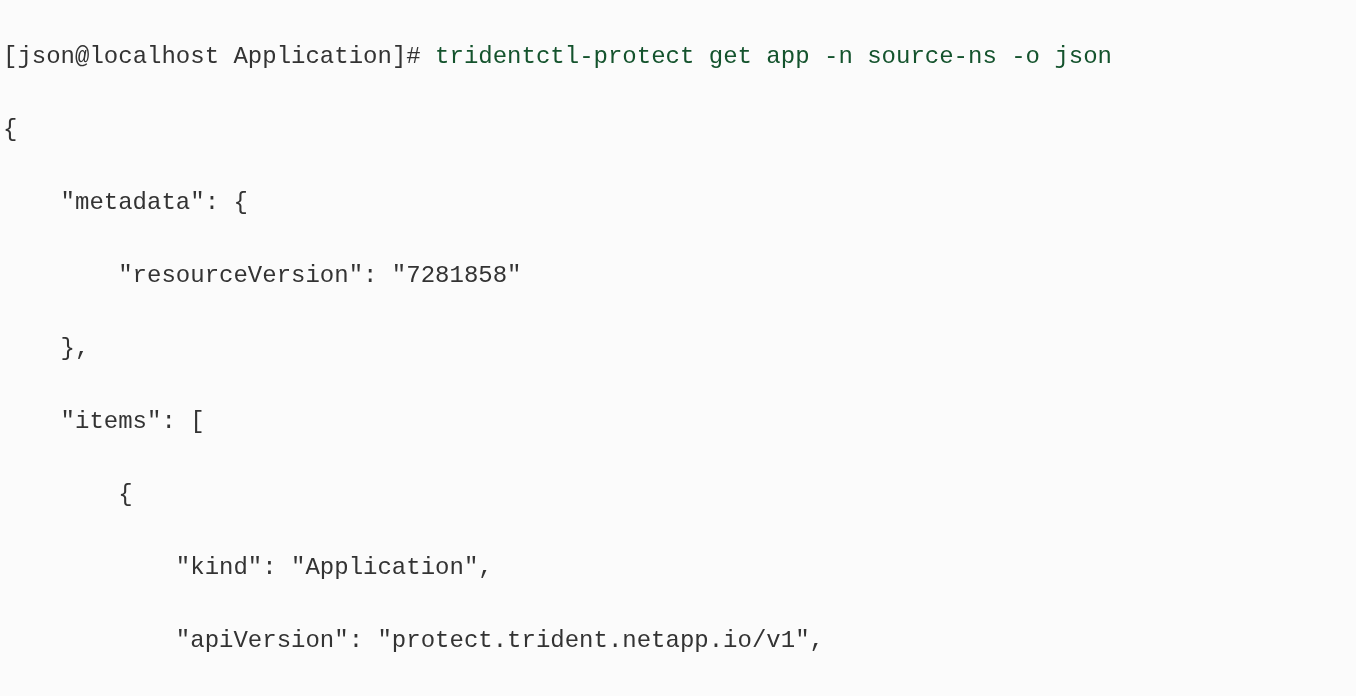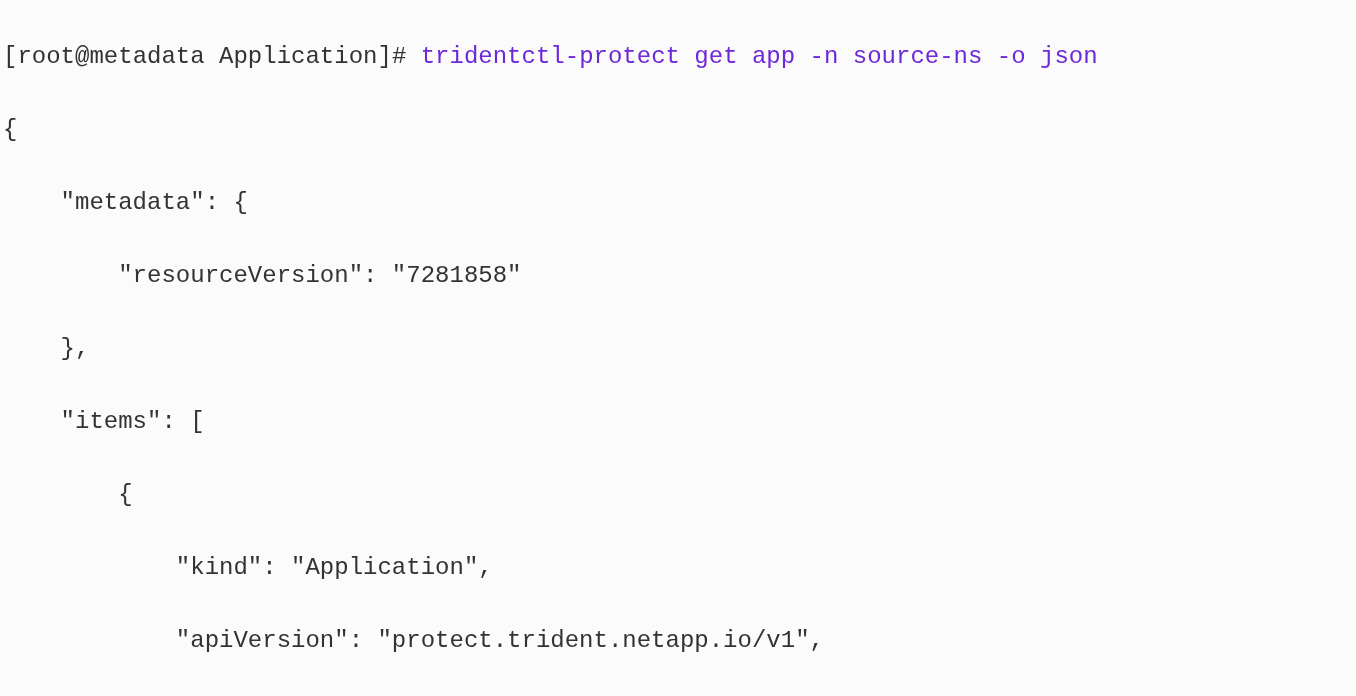--- a/index.html
+++ b/index.html
@@ -15,31 +15,31 @@
     overflow: hidden;
   }
   .terminal {
     padding: 3px 3px;
     white-space: pre;
   }
   .prompt-line {
     display: block;
   }
   .command {
-    color: #6d28d9;
+    color: #14532d;
   }
   .json-line {
     display: block;
   }
 </style>
 </head>
 <body>
 
 <div class="terminal">
-<span class="prompt-line"><span>[</span><span>root@metadata</span><span> </span><span>Application</span><span>]</span><span>#</span><span> </span><span class="command">tridentctl-protect get app -n source-ns -o json</span></span>
+<span class="prompt-line"><span>[</span><span>json@localhost</span><span> </span><span>Application</span><span>]</span><span>#</span><span> </span><span class="command">tridentctl-protect get app -n source-ns -o json</span></span>
 <span class="json-line">{</span>
 <span class="json-line">    "metadata": {</span>
 <span class="json-line">        "resourceVersion": "7281858"</span>
 <span class="json-line">    },</span>
 <span class="json-line">    "items": [</span>
 <span class="json-line">        {</span>
 <span class="json-line">            "kind": "Application",</span>
 <span class="json-line">            "apiVersion": "protect.trident.netapp.io/v1",</span>
 <span class="json-line">            "metadata": {</span>
 

